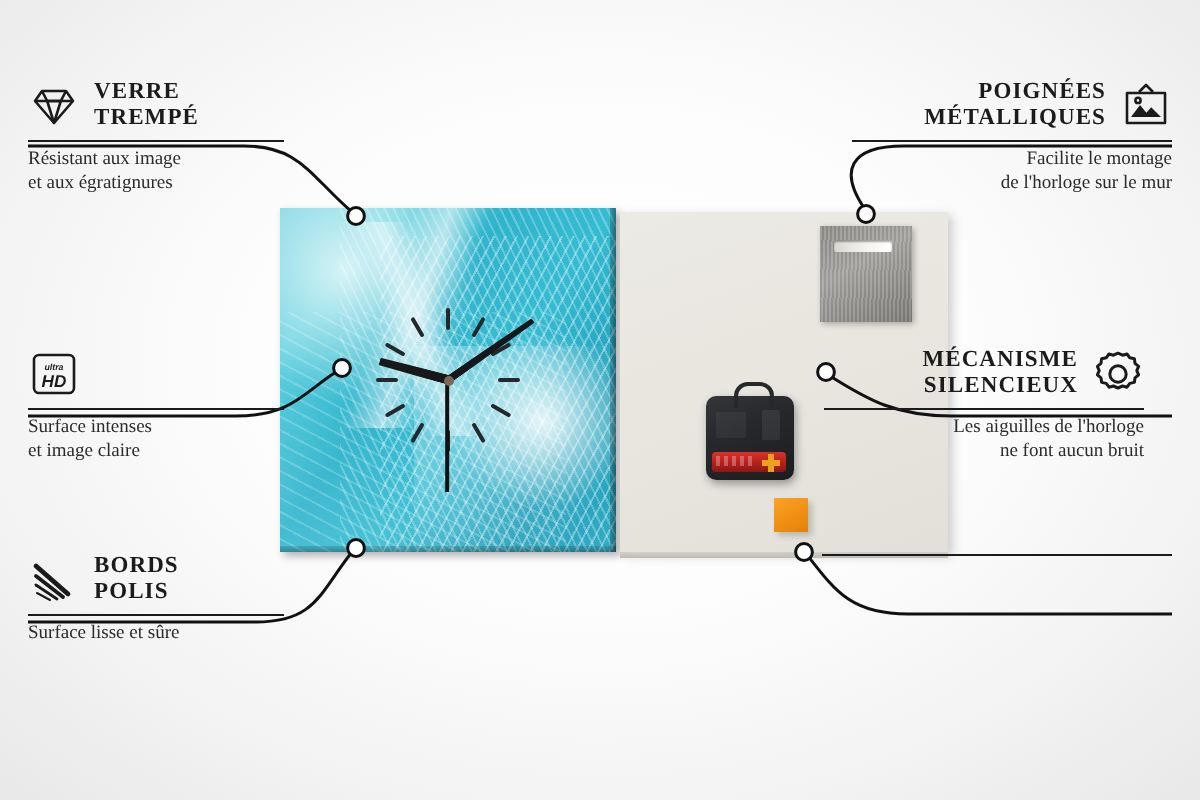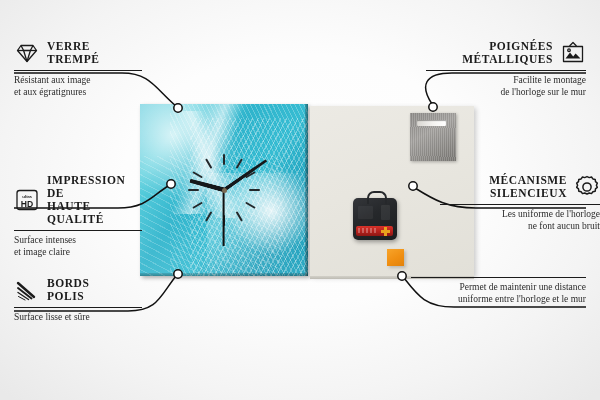--- a/index.html
+++ b/index.html
@@ -110,21 +110,21 @@
   .co-rule{height:1px;background:#1b1b1b;margin:4px 0 4px 0;}
   .co-sub{
     font-family:"Liberation Serif", serif;font-size:9.5px;line-height:11.5px;
     color:#2b2b2b;white-space:pre-line;
   }
   .left .co-head{justify-content:flex-start;}
   .left .co-title,.left .co-sub{text-align:left;}
   .right .co-head{justify-content:flex-end;}
   .right .co-title,.right .co-sub{text-align:right;}
 
-  .ico{width:26px;height:26px;flex:0 0 26px;display:block;}
+  .ico{width:26px;height:26px;flex:0 0 26px;display:block;font-style:italic;}
   .ico svg{display:block;width:26px;height:26px;}
 
   .lines{position:absolute;left:0;top:0;width:600px;height:400px;pointer-events:none;}
 </style>
 </head>
 <body>
 
 <div id="stage">
 
   <div class="product-area">
@@ -248,22 +248,20 @@
 
   <div class="callout left" style="left:14px;top:174px;width:128px;">
     <div class="co-head">
       <span class="ico">
         <svg viewBox="0 0 26 26">
           <rect x="3" y="3.5" width="20" height="19" rx="2.5" fill="none" stroke="#1b1b1b" stroke-width="1.3"></rect>
           <text x="13" y="11" font-family="Liberation Sans, sans-serif" font-size="4.4" font-weight="bold" fill="#1b1b1b" text-anchor="middle">ultra</text>
           <text x="13" y="19.6" font-family="Liberation Sans, sans-serif" font-size="8.6" font-weight="bold" fill="#1b1b1b" text-anchor="middle">HD</text>
         </svg>
       </span>
-      <span class="co-title">IMPRESSION DE
-HAUTE QUALITÉ</span>
     </div>
     <div class="co-rule"></div>
     <div class="co-sub">Surface intenses
 et image claire</div>
   </div>
 
   <div class="callout left" style="left:14px;top:277px;width:128px;">
     <div class="co-head">
       <span class="ico">
         <svg viewBox="0 0 26 26">
@@ -295,37 +293,35 @@
           <circle cx="9" cy="10.2" r="1.3"></circle>
         </g>
           </svg>
       </span>
     </div>
     <div class="co-rule"></div>
     <div class="co-sub">Facilite le montage
 de l'horloge sur le mur</div>
   </div>
 
-  <div class="callout right" style="right:0;top:174px;width:160px;">
+  <div class="callout right" style="right:28px;top:174px;width:160px;">
     <div class="co-head">
       <span class="co-title">MÉCANISME
 SILENCIEUX</span>
       <span class="ico">
         <svg viewBox="0 0 26 26">
             <g fill="none" stroke="#1b1b1b" stroke-width="1.5" stroke-linejoin="round">
           <path d="M13 2.6 l2.3 1.0 2.2 -0.6 1.4 1.9 2.3 0.5 0.3 2.3 1.8 1.5 -0.9 2.1 0.9 2.1 -1.8 1.5 -0.3 2.3 -2.3 0.5 -1.4 1.9 -2.2 -0.6 -2.3 1.0 -2.3 -1.0 -2.2 0.6 -1.4 -1.9 -2.3 -0.5 -0.3 -2.3 -1.8 -1.5 0.9 -2.1 -0.9 -2.1 1.8 -1.5 0.3 -2.3 2.3 -0.5 1.4 -1.9 2.2 0.6 Z"></path>
           <circle cx="13" cy="13" r="4.1"></circle>
         </g>
           </svg>
       </span>
     </div>
     <div class="co-rule"></div>
-    <div class="co-sub">Les uniforme de l'horloge
+    <div class="co-sub">Les aiguilles de l'horloge
 ne font aucun bruit</div>
   </div>
 
   <div class="callout right" style="right:14px;top:273px;width:175px;">
     <div class="co-rule"></div>
-    <div class="co-sub">Permet de maintenir une distance
-uniforme entre l'horloge et le mur</div>
   </div>
 
 </div>
 
 </body></html>

